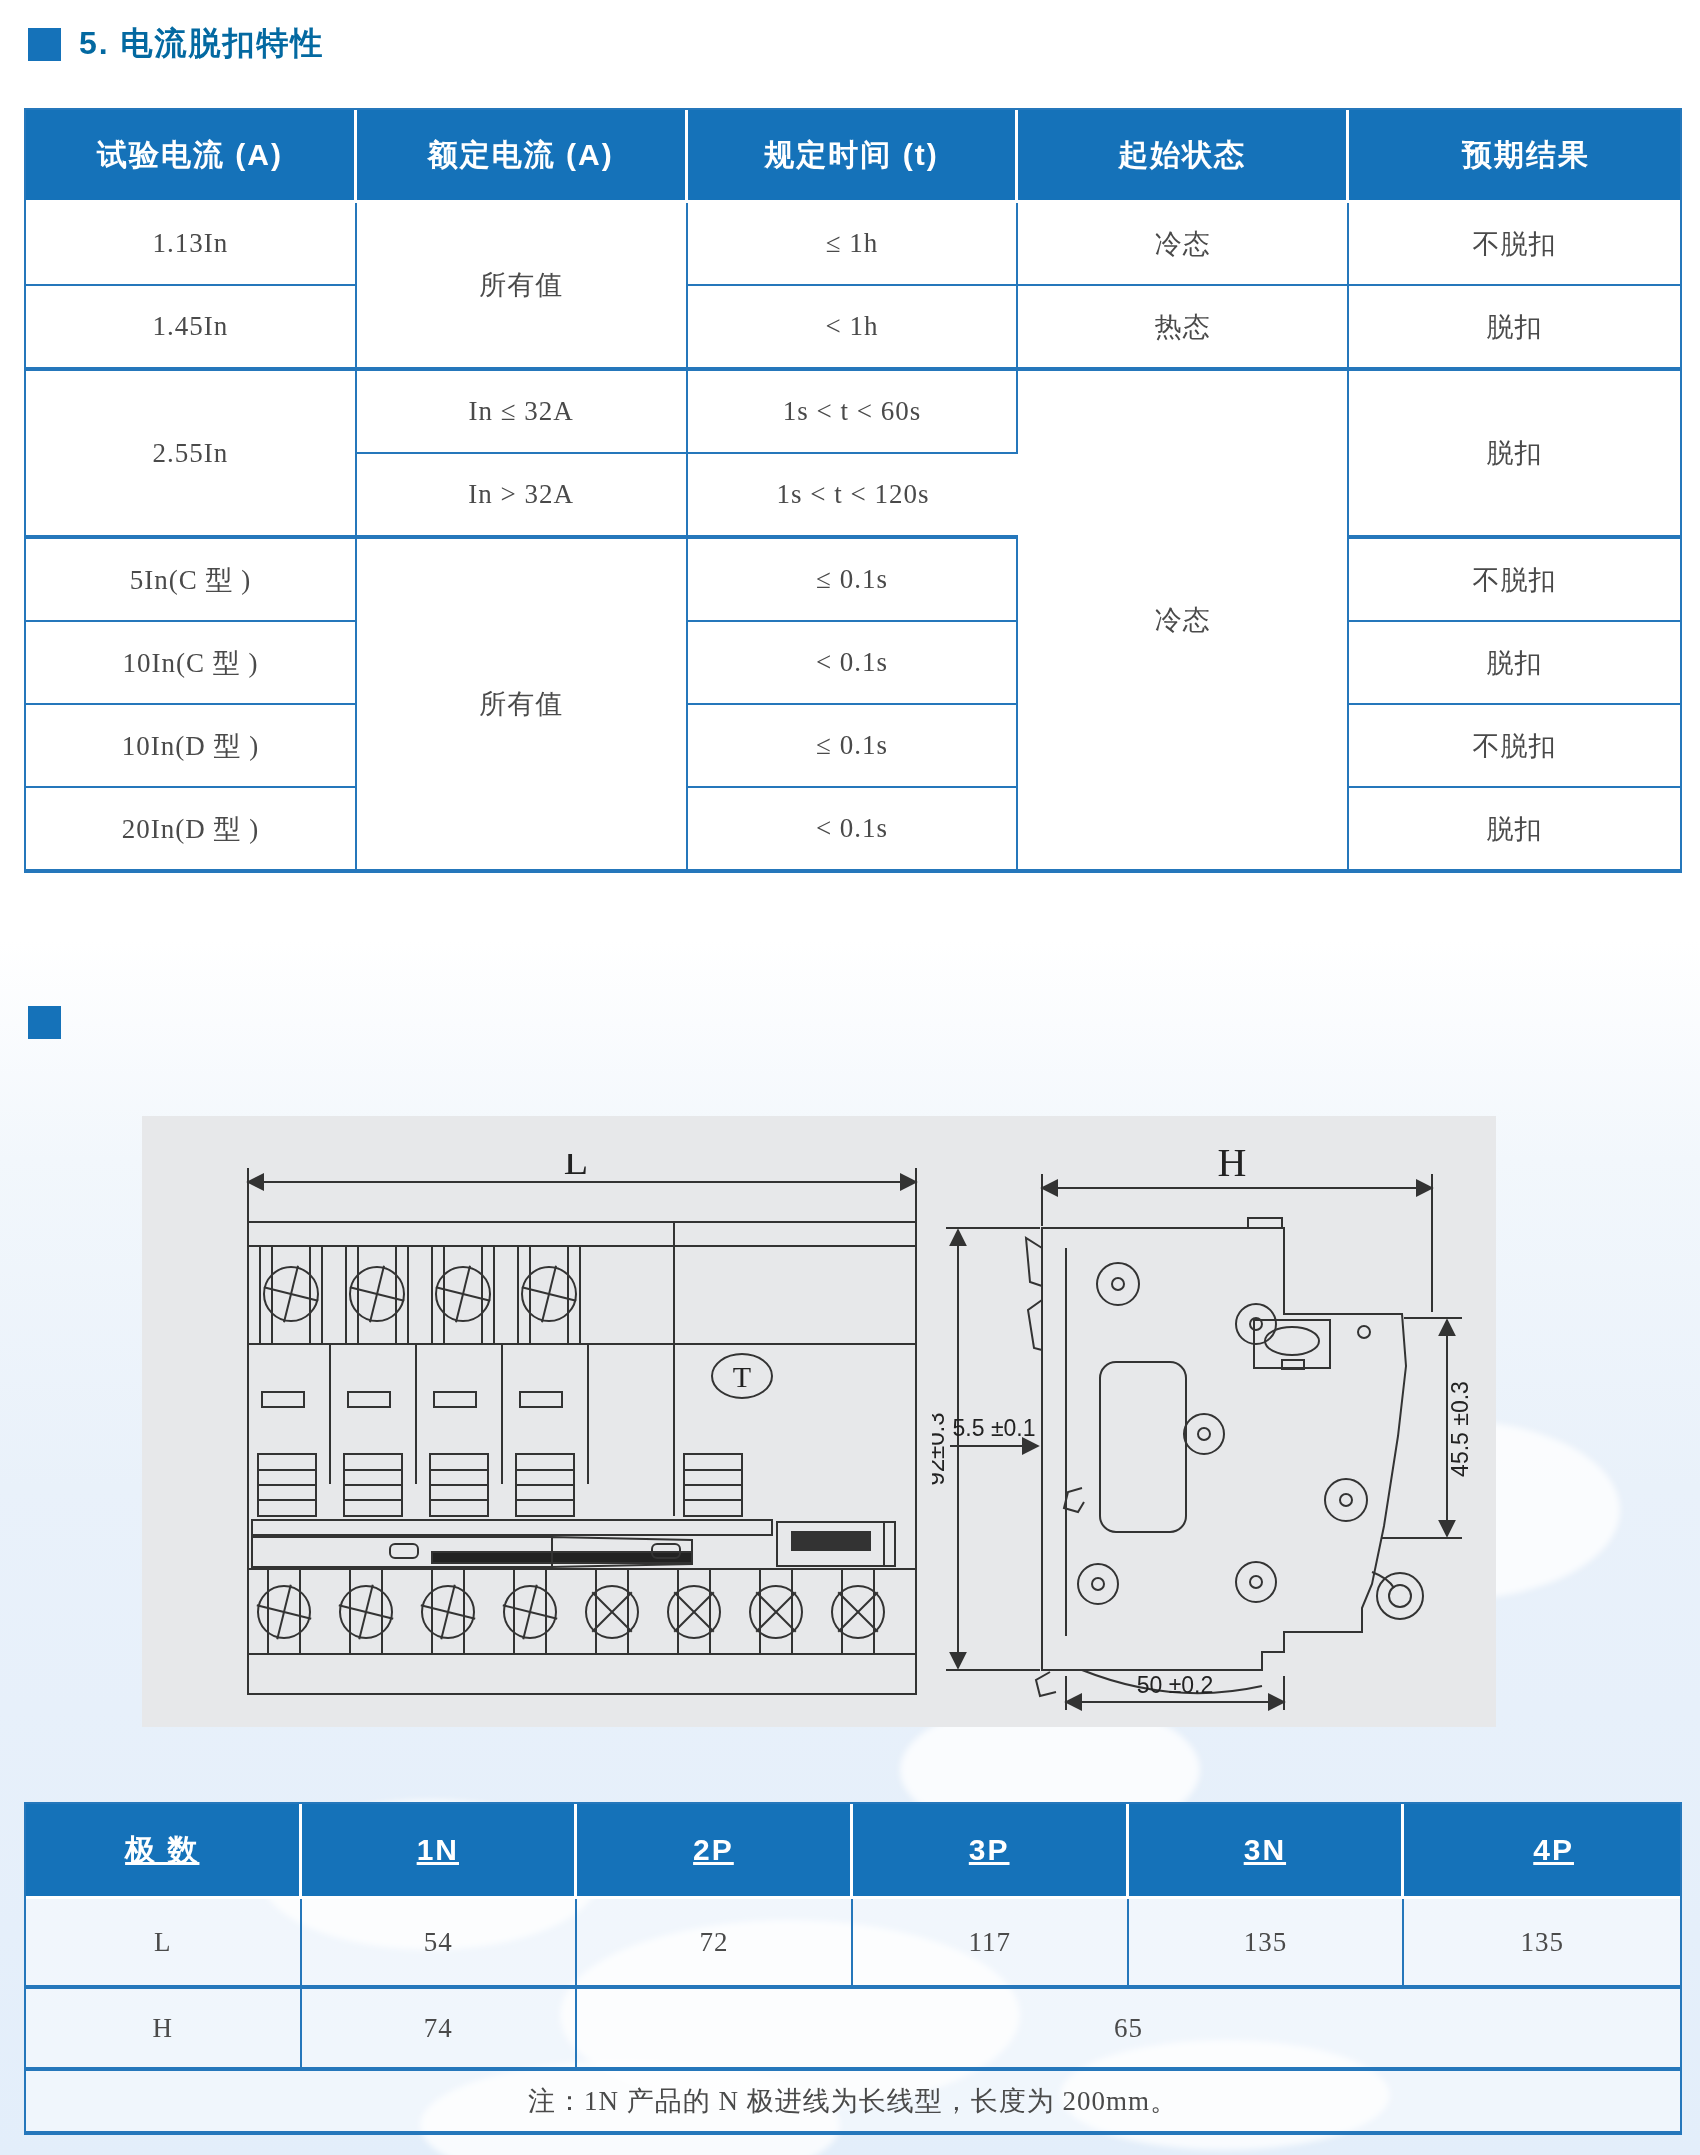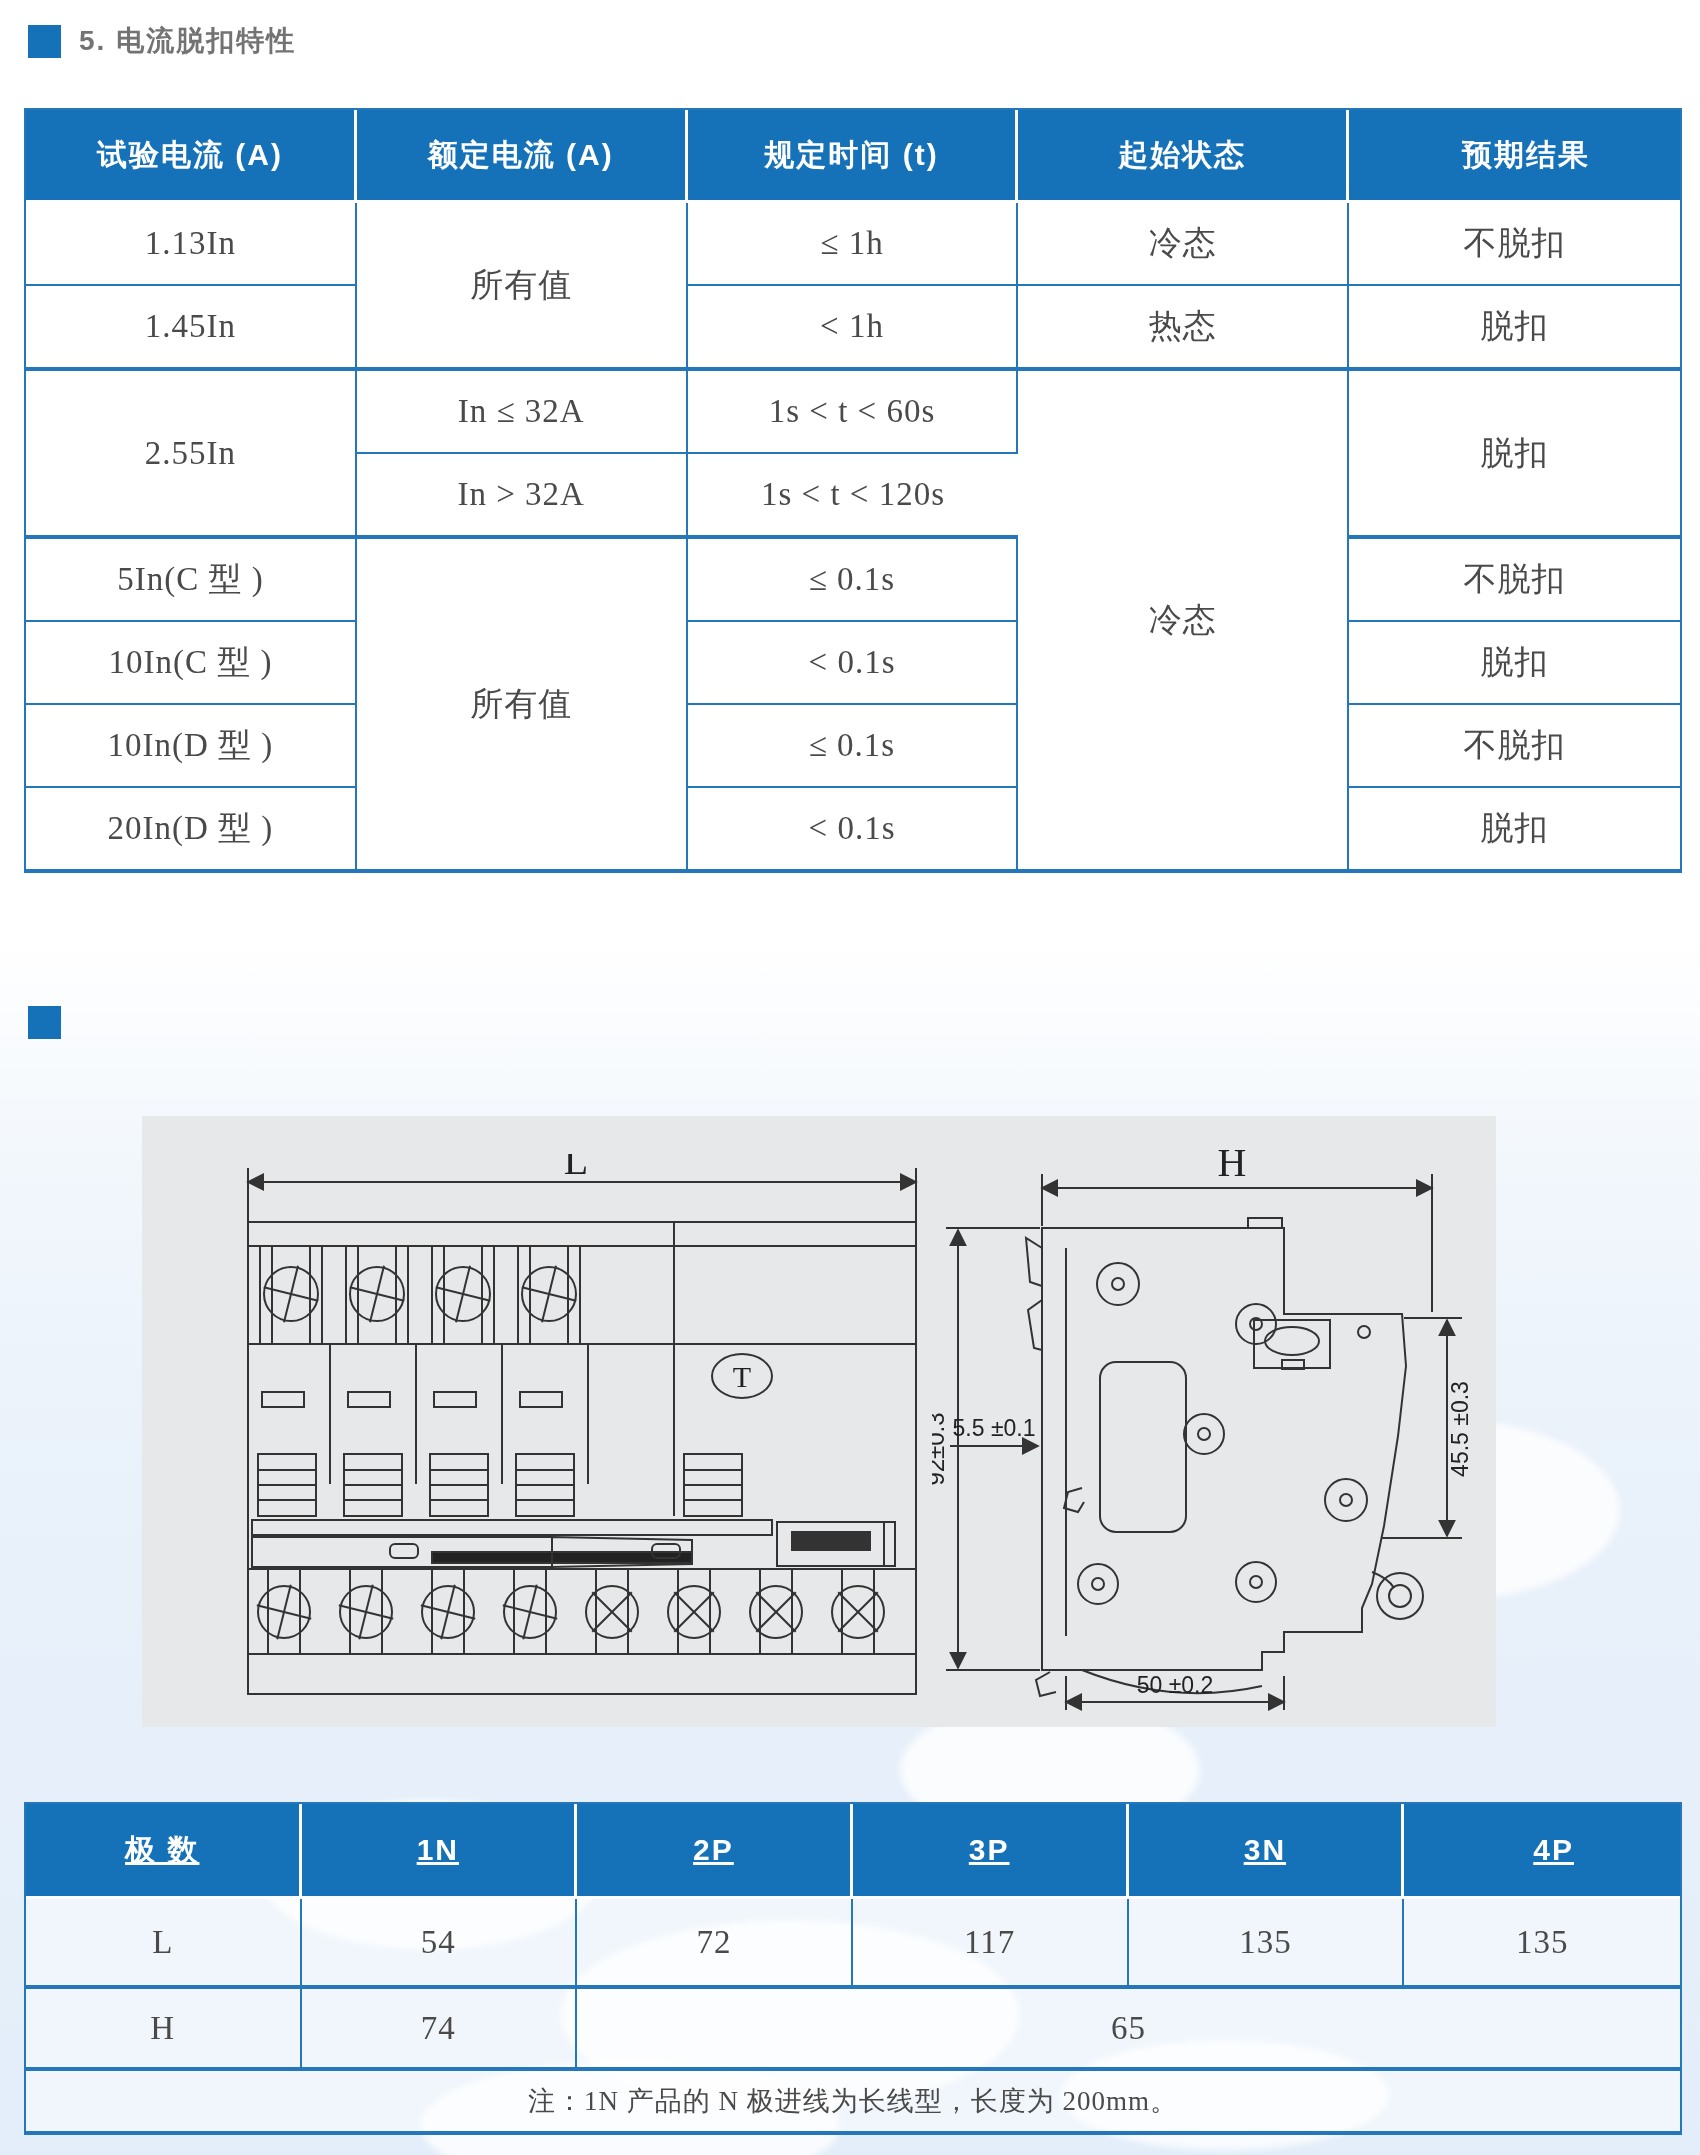--- a/index.html
+++ b/index.html
@@ -10,33 +10,33 @@
   }
   
   .bg-lower{
     position:absolute;left:0;top:940px;width:1700px;height:1215px;
     background:linear-gradient(180deg,#ffffff 0%,#f2f7fc 18%,#e9f1fa 45%,#e3eefa 100%);
   }
   .blob{position:absolute;background:rgba(255,255,255,.78);border-radius:50%;filter:blur(3px);}
   
   .sec{position:absolute;display:flex;align-items:center;gap:18px;}
   .sec .sq{width:33px;height:33px;background:#1572b9;flex:0 0 auto;}
-  .sec .ttl{font-size:28px;font-weight:bold;color:#737373;letter-spacing:2px;}
+  .sec .ttl{font-size:32px;font-weight:bold;color:#0369a1;letter-spacing:2px;}
   
   .tblwrap{position:absolute;left:24px;width:1654px;border:2px solid #2577bb;background:#fff;}
   .tblwrap.trans{background:rgba(255,255,255,.45);}
   table{border-collapse:separate;border-spacing:0;width:100%;table-layout:fixed;}
   th{
     background:#1572b9;color:#fff;font-weight:bold;font-size:30px;letter-spacing:2px;
     border-right:3px solid #fff;border-bottom:3px solid #fff;text-align:center;vertical-align:middle;
   }
   th:last-child{border-right:none;padding-left:24px;}
   td{
     font-family:"Liberation Serif","DejaVu Serif",serif;
-    font-size:33px;color:#4a4a4a;text-align:center;vertical-align:middle;
+    font-size:27px;color:#4a4a4a;text-align:center;vertical-align:middle;
     border-right:2px solid #2577bb;border-bottom:2px solid #2577bb;
     letter-spacing:1px;background:transparent;
   }
   td:last-child{border-right:none;}
   .t1 th{height:88px;}
   .t1 td{height:79px;}
   .tk{border-top:2px solid #2577bb;}
   .t2 th{height:90px;text-decoration:underline;}
   .t2 td.rl{height:84px;}
   .t2 td.rh{height:76px;}

